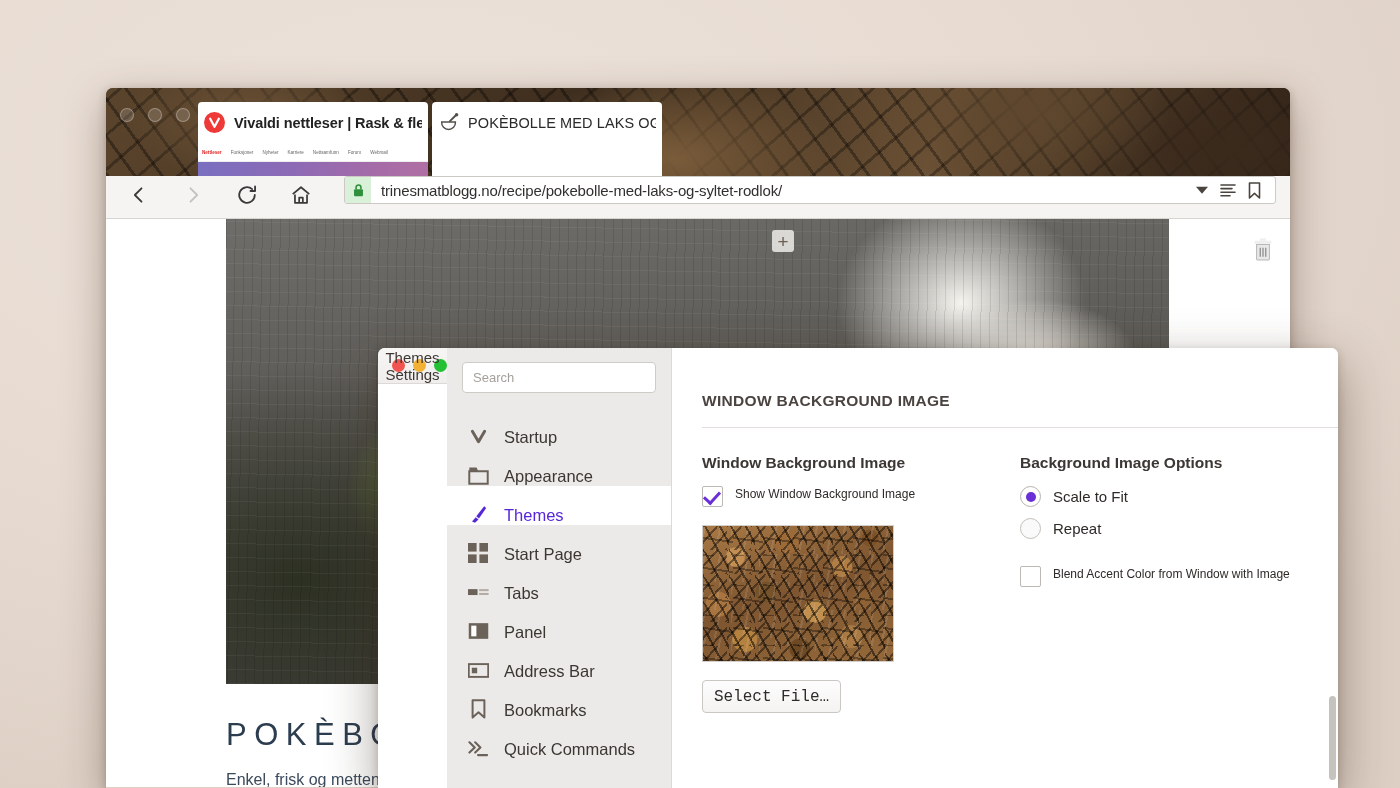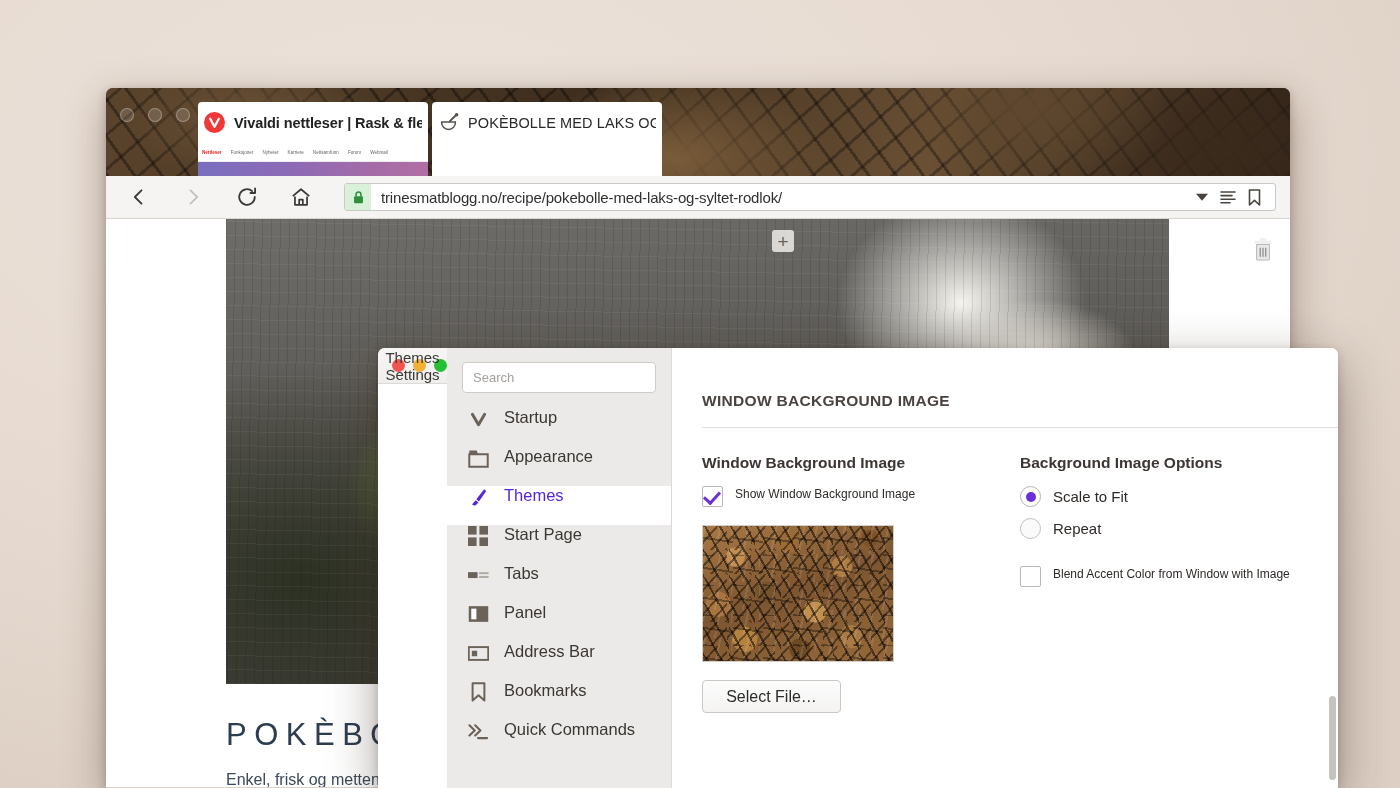--- a/index.html
+++ b/index.html
@@ -138,21 +138,21 @@
 
   
   #trash-btn {
     position: absolute; right: 16px; top: 148px;
     width: 22px; height: 26px; z-index: 4;
   }
 
   
   #address-bar {
     height: 43px; background: #f5f4f3;
-    display: flex; align-items: center; gap: 16px;
+    display: flex; align-items: flex-start; gap: 16px;
     padding: 0 14px;
     border-bottom: 1px solid #d9d6d2;
   }
   .nav-btn {
     width: 38px; height: 38px; display: flex;
     align-items: center; justify-content: center;
     color: #3a3a3a;
   }
   .nav-btn.disabled { color: #c2c2c2; }
 
@@ -246,21 +246,21 @@
   #search-input {
     display: block; width: 194px; height: 31px;
     margin: 0 auto 15px auto;
     background: #fff; border: 1px solid #cfcbc7; border-radius: 4px;
     font-size: 13px; color: #333; padding: 0 10px;
     font-family: "Liberation Sans", sans-serif;
   }
   #search-input::placeholder { color: #a5a09b; }
 
   .side-item {
-    display: flex; align-items: flex-start; gap: 15px;
+    display: flex; align-items: flex-end; gap: 15px;
     height: 39px; padding-left: 20px;
     font-size: 16.5px; color: #3b3733;
   }
   .side-item.active {
     background: #fff; color: #5627d8; font-weight: 400;
   }
   .side-ico { width: 22px; height: 22px; flex: 0 0 22px; display:flex; align-items:center; justify-content:center; }
 
   
   #settings-main {
@@ -298,21 +298,21 @@
     width: 192px; height: 137px;
     border: 1px solid #d4cfca;
     margin-bottom: 18px;
   }
   #select-file-btn {
     width: 139px; height: 33px;
     background: linear-gradient(#fdfdfd,#f4f3f2);
     border: 1px solid #cbc7c3; border-radius: 4px;
     font-size: 16px; color: #2f2b28;
     display: flex; align-items: center; justify-content: center;
-    font-family: Liberation Sans, sans-serif;
+    font-family: Liberation Mono, monospace;
   }
 
   .radio-row { display: flex; align-items: center; gap: 12px; margin-bottom: 11px; }
   .radio-btn {
     width: 21px; height: 21px; flex: 0 0 21px; border-radius: 50%;
     border: 1px solid #c3bfba; background: #fbfafa;
     position: relative;
   }
   .radio-btn.selected { border-color: #b7b2ad; background: #fff; }
   .radio-btn.selected::after {

